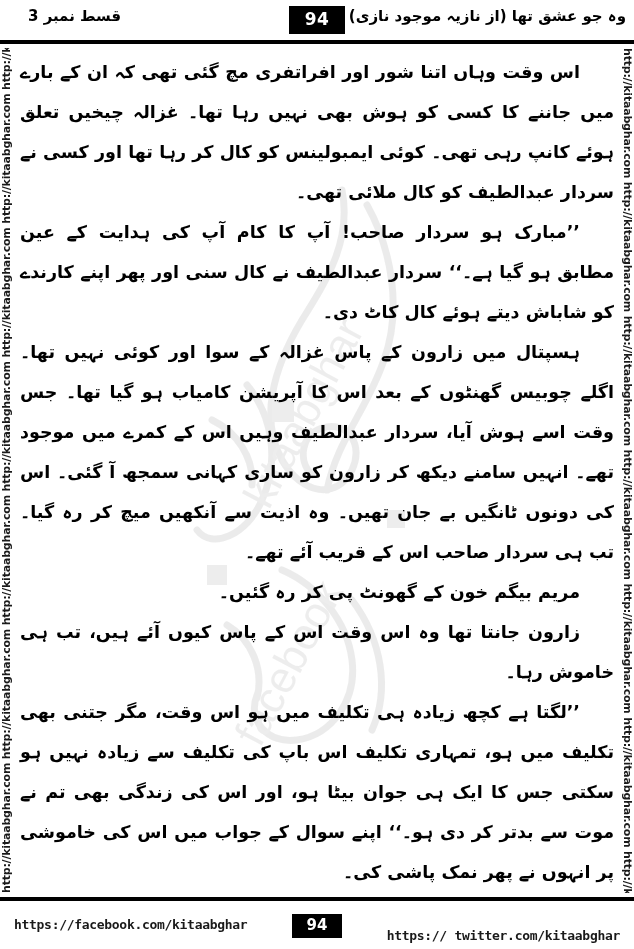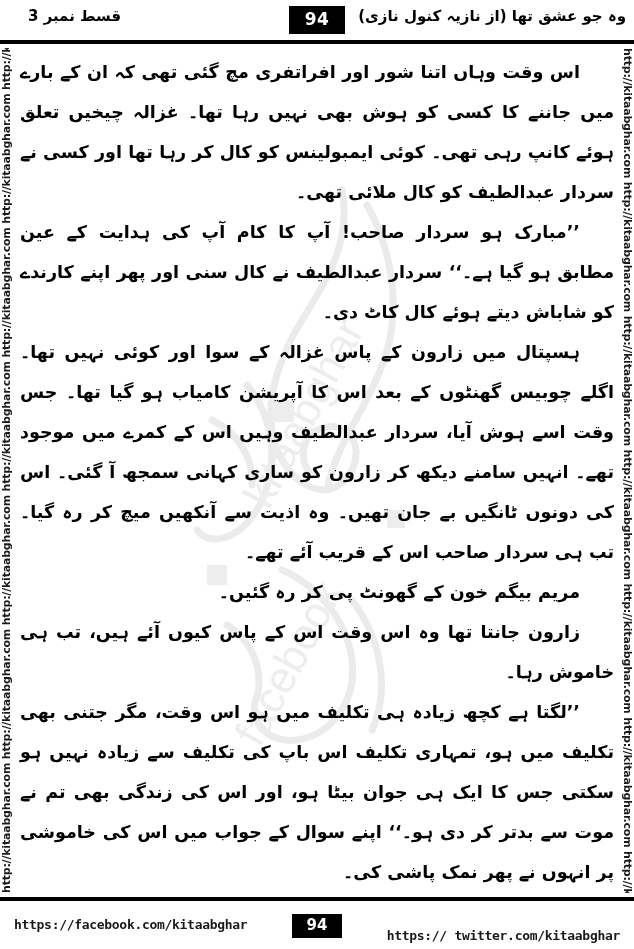--- a/index.html
+++ b/index.html
@@ -219,21 +219,21 @@
         <rect x="120" y="230" width="22" height="22"></rect>
         <rect x="55" y="395" width="20" height="20"></rect>
         <rect x="235" y="340" width="18" height="18"></rect>
       </g>
       <text x="165" y="250" fill="#dddddd" font-size="44" font-family="Liberation Sans, sans-serif" text-anchor="middle" transform="rotate(-62 165 250)">kitaabghar</text>
       <text x="150" y="500" fill="#dddddd" font-size="44" font-family="Liberation Sans, sans-serif" text-anchor="middle" transform="rotate(-62 150 500)">facebook</text>
     </svg>
   </div>
 
   <div class="header">
-    <div class="header-title-right">وہ جو عشق تھا (از نازیہ کنول نازی)</div>
+    <div class="header-title-right">وہ جو عشق تھا (از نازیہ موجود نازی)</div>
 
     <div class="page-badge">94</div>
 
     <div class="header-episode-left">قسط نمبر 3</div>
 
     <div class="header-rule"></div>
   </div>
 
   <div class="side-wm left">
     <div class="strip">http://kitaabghar.com   http://kitaabghar.com   http://kitaabghar.com   http://kitaabghar.com   http://kitaabghar.com   http://kitaabghar.com   http://kitaabghar.com</div>

